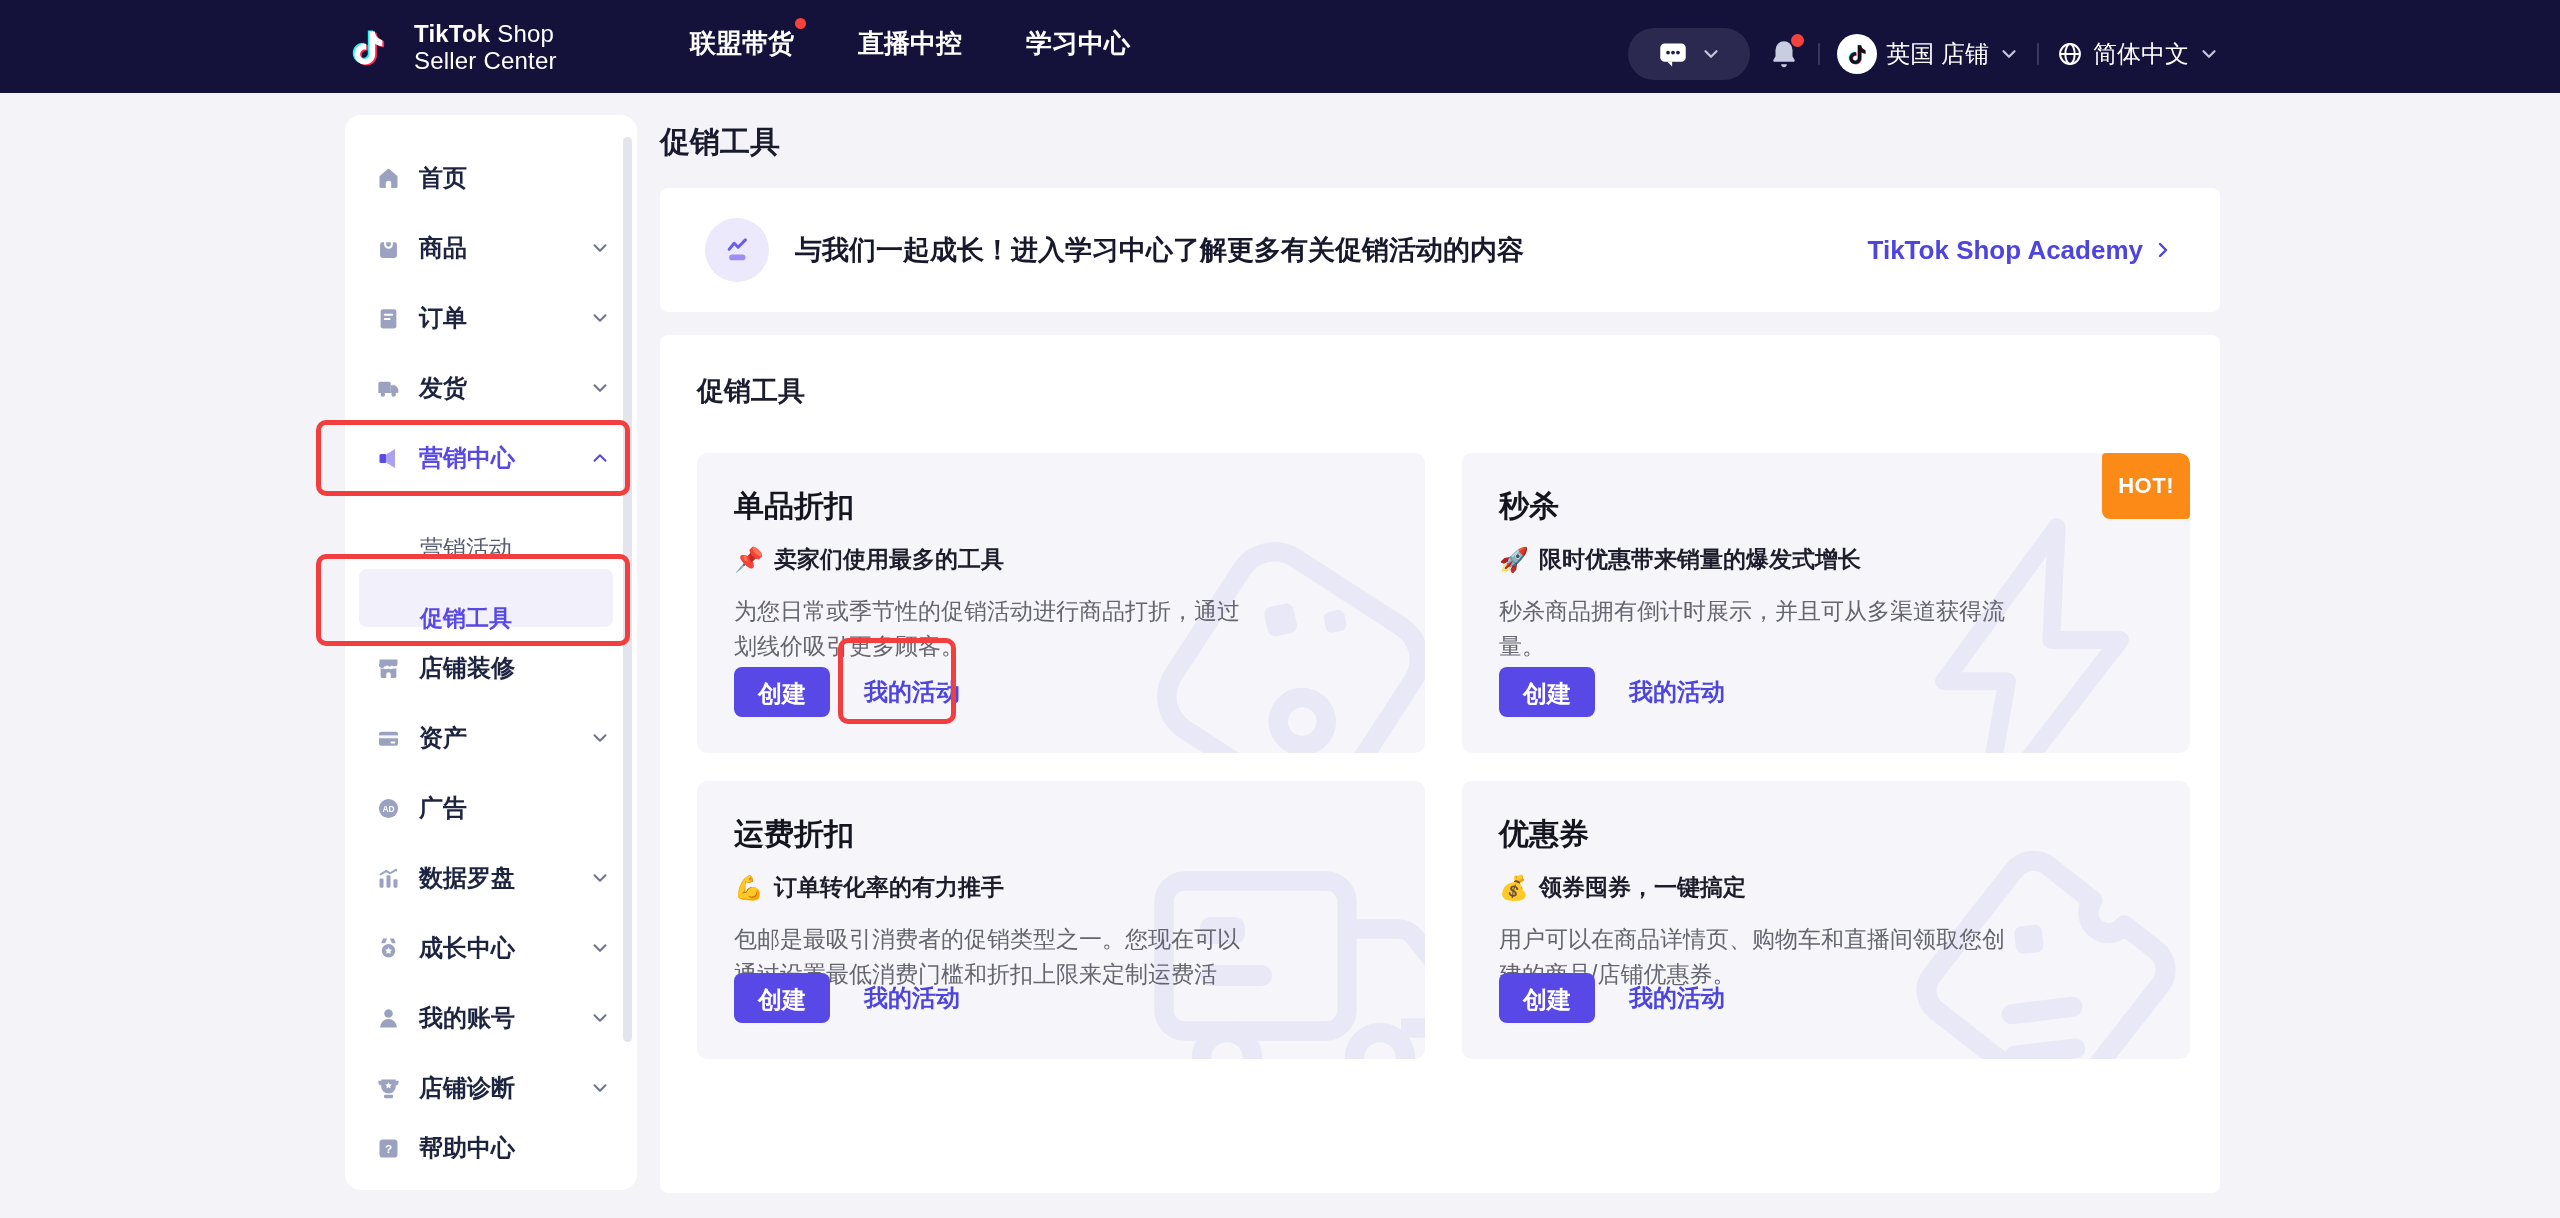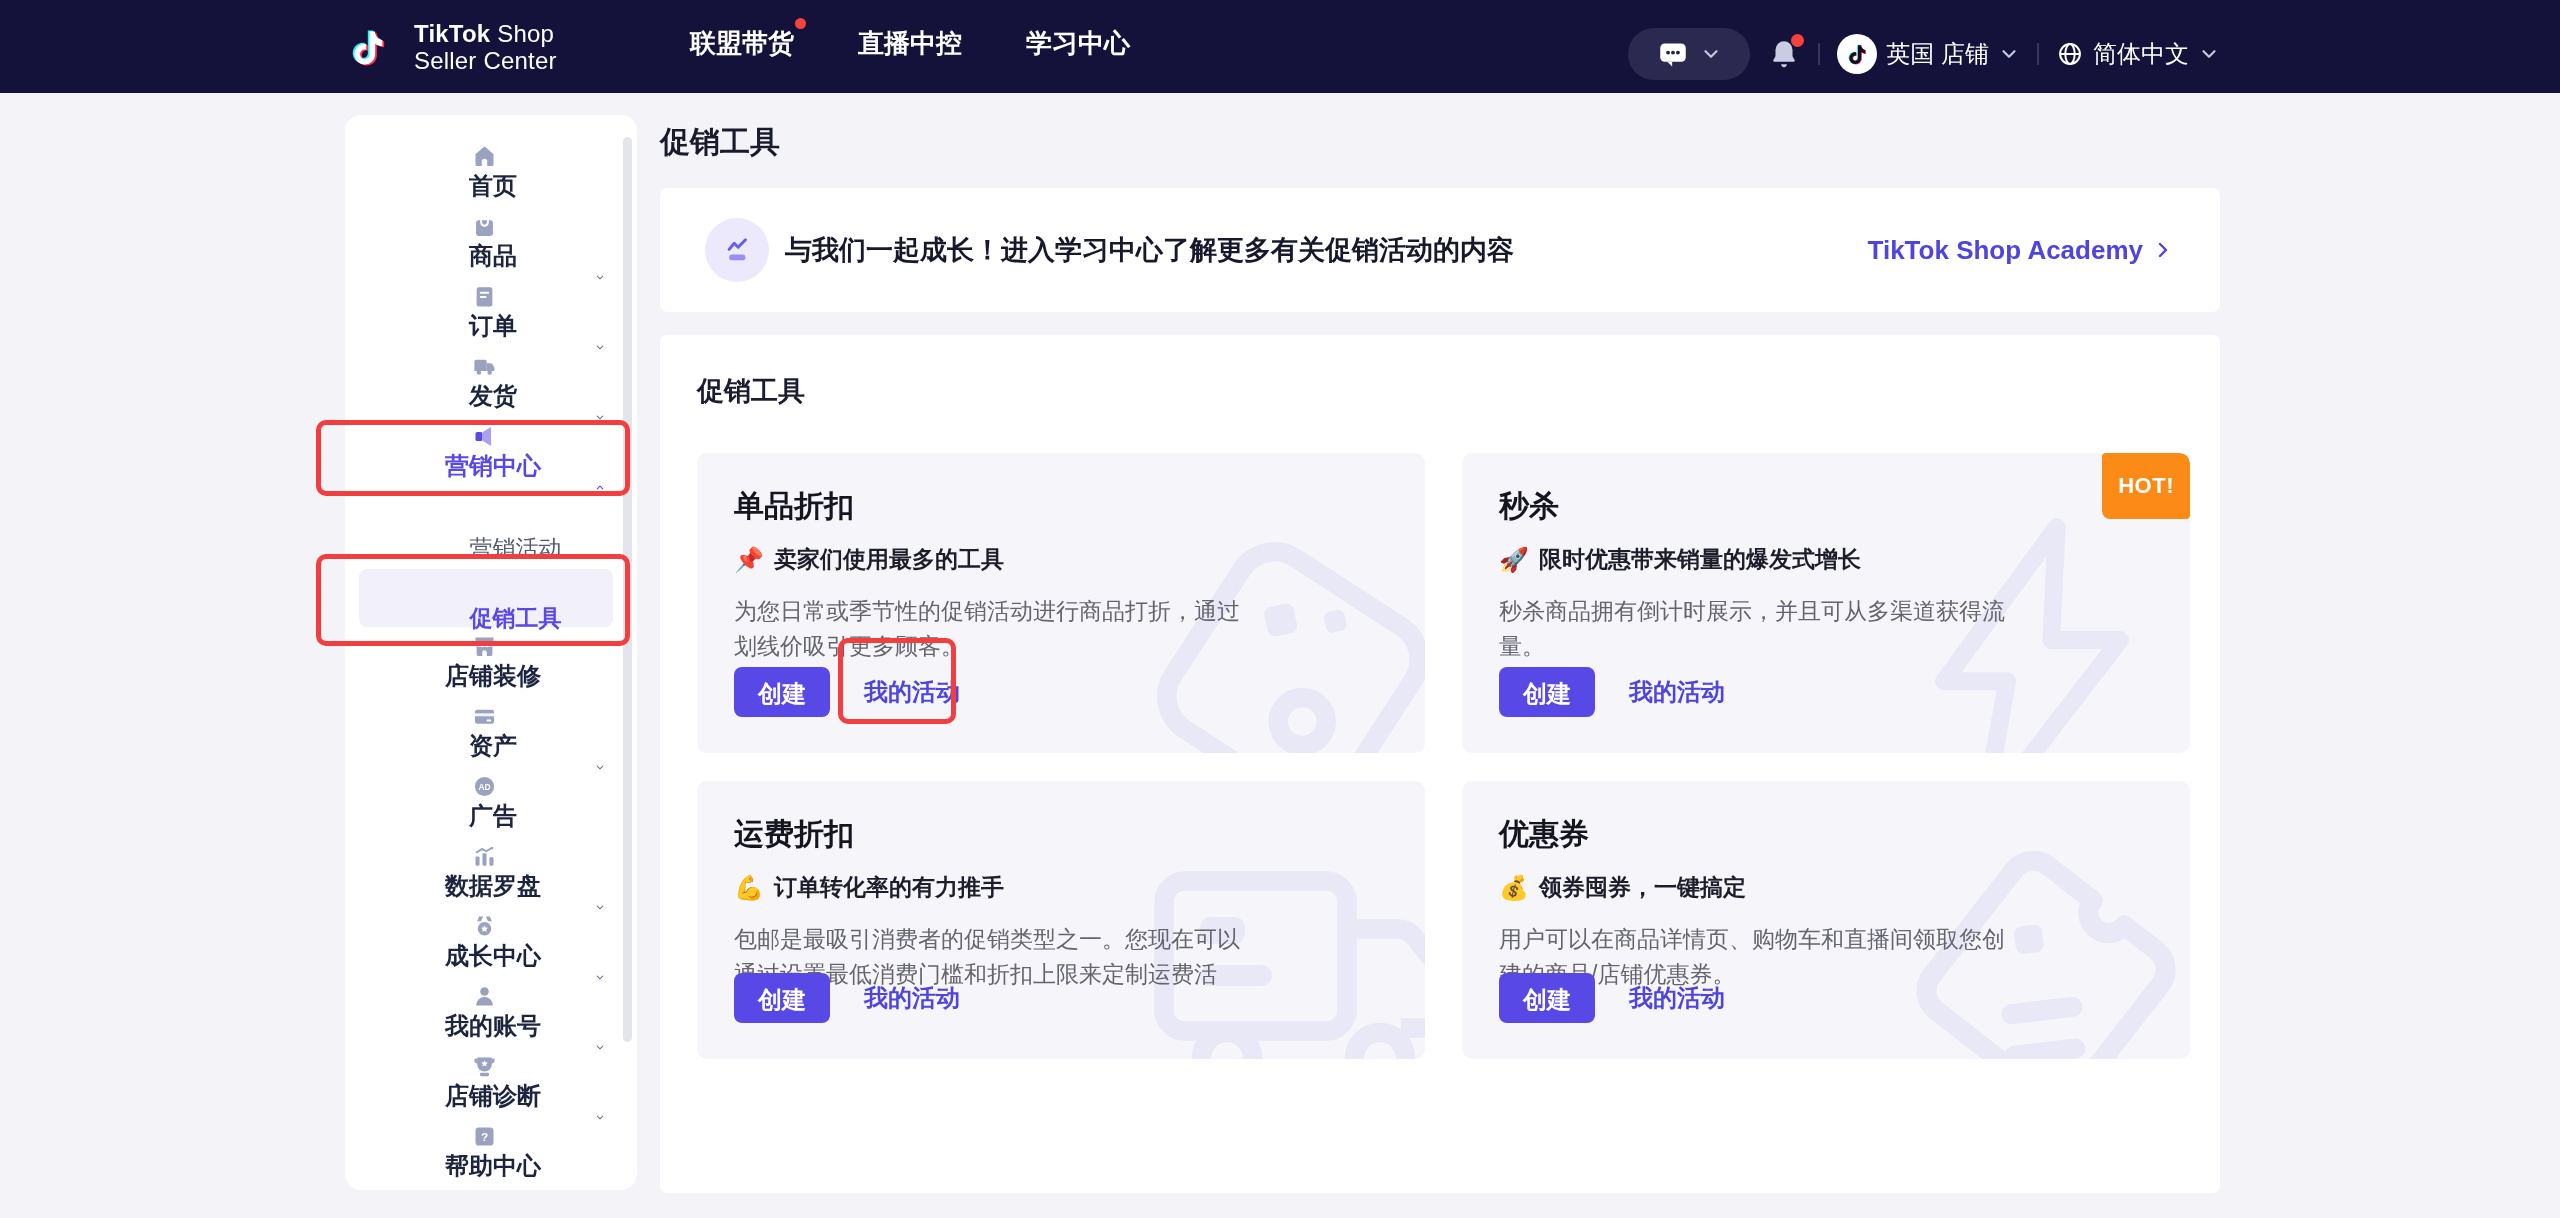--- a/index.html
+++ b/index.html
@@ -54,38 +54,38 @@
   .tt-circle{width:40px;height:40px;border-radius:50%;background:#fff;display:flex;align-items:center;justify-content:center;}
   .tt-circle svg{width:24px;height:26px;}
   .globe{width:28px;height:28px;}
 
   
   .sidebar{
     position:absolute;left:345px;top:115px;width:292px;height:1075px;
     background:#fff;border-radius:16px;padding-top:28px;
   }
   .side-scrollbar{position:absolute;right:5px;top:22px;width:9px;height:905px;border-radius:5px;background:#e4e4ec;}
-  .side-item{position:relative;height:70px;display:flex;align-items:center;padding:0 26px 0 30px;cursor:pointer;flex-direction:column;}
+  .side-item{position:relative;height:70px;display:flex;align-items:center;padding:0 26px 0 30px;cursor:pointer;}
   .side-item .ico{width:27px;height:27px;color:var(--icon-gray);margin-right:17px;flex:none;}
   .side-item .label{font-size:24px;font-weight:bold;color:#1d2440;}
   .side-item .chev{margin-left:auto;width:22px;height:22px;color:#6e7490;}
   .side-item.active .label{color:var(--accent);}
   .side-item.active .chev{color:var(--accent);}
   .side-sub{padding-left:75px;}
   .side-sub .label{font-weight:normal;font-size:23px;color:#555a70;margin-top:40px;}
   .side-sub.active .label{position:relative;font-weight:bold;color:var(--accent);}
   .pill-bg{position:absolute;left:14px;right:24px;top:6px;bottom:6px;border-radius:8px;background:var(--active-bg);}
   .side-item.compact{height:50px;}
 
   
   .main{position:absolute;left:660px;top:122px;width:1560px;}
   .page-title{font-size:30px;font-weight:bold;line-height:40px;color:#1a1a2e;}
   .banner{
     margin-top:26px;height:124px;background:#fff;border-radius:8px;
-    display:flex;align-items:center;padding:0 45px;gap:16px;
+    display:flex;align-items:center;padding:0 45px;gap:26px;
   }
   .banner-ico{width:64px;height:64px;border-radius:50%;background:#ece9fc;display:flex;align-items:center;justify-content:center;flex:none;}
   .banner-ico svg{width:36px;height:36px;}
   .banner-text{font-size:27px;font-weight:bold;color:#17182b;flex:1;}
   .academy{display:flex;align-items:center;gap:8px;color:var(--accent-text);font-size:26px;font-weight:bold;cursor:pointer;}
   .academy svg{width:24px;height:24px;}
 
   .tools-card{margin-top:23px;height:858px;background:#fff;border-radius:8px;padding:38px 30px 0 37px;}
   .section-title{font-size:27px;font-weight:bold;color:#1c1c30;}
   .cards{margin-top:44px;display:grid;grid-template-columns:728px 728px;grid-template-rows:300px 278px;column-gap:37px;row-gap:28px;}

